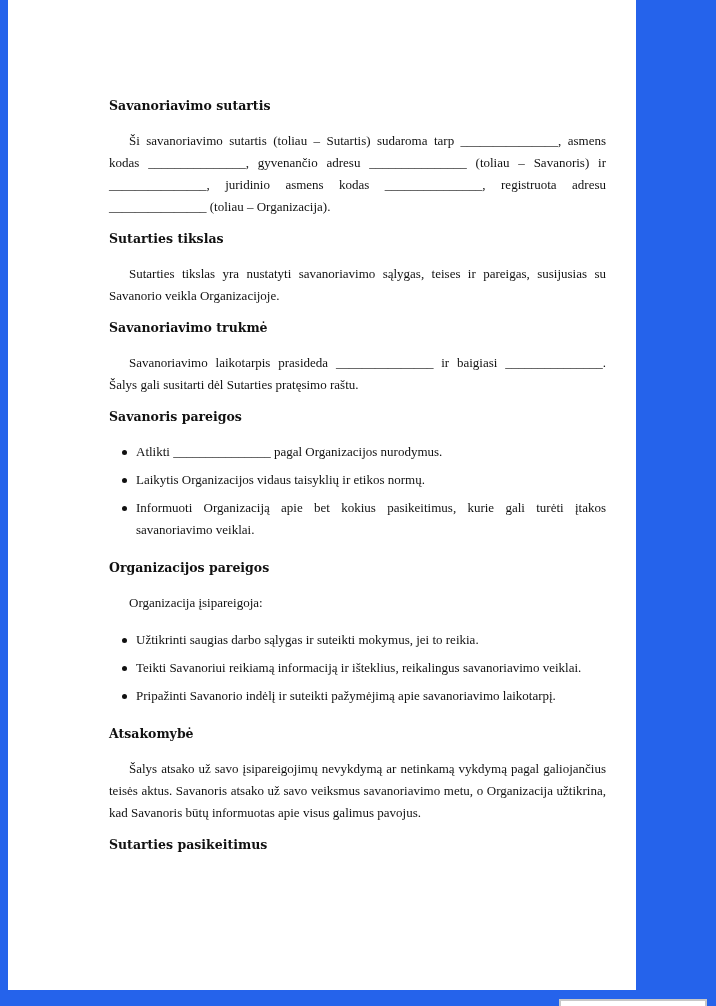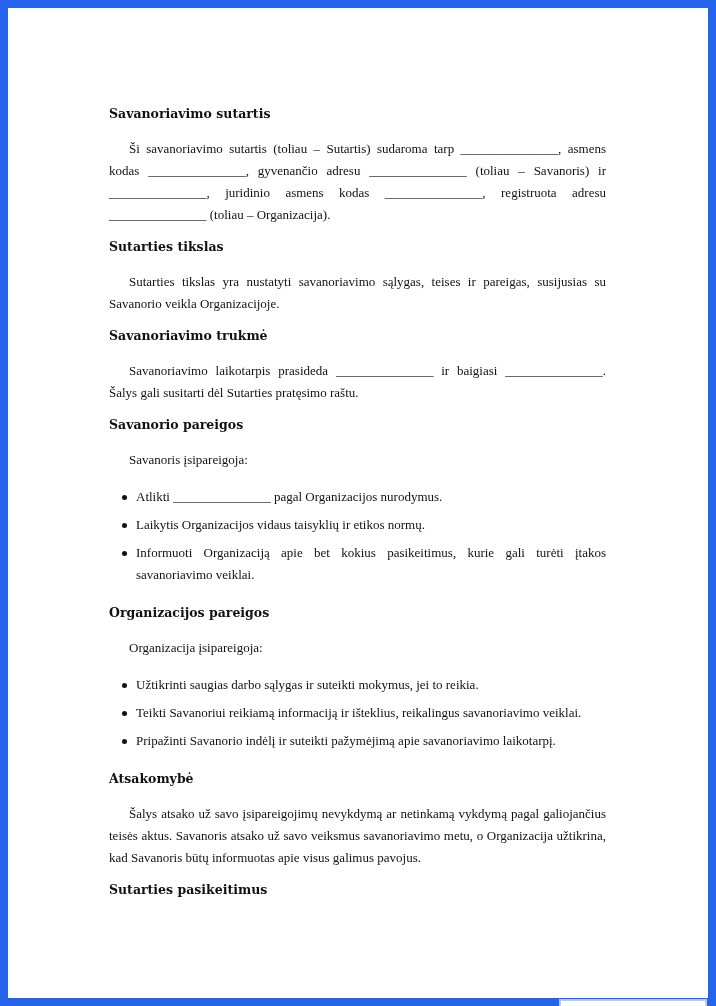--- a/index.html
+++ b/index.html
@@ -4,22 +4,22 @@
 <style>
   html, body { margin: 0; padding: 0; }
   body {
     width: 716px; height: 1006px;
     background: #2563eb;
     position: relative;
     overflow: hidden;
   }
   .page {
     position: absolute;
-    left: 8px; top: 8px;
-    width: 700px; height: 990px;
+    left: 8px; top: 0;
+    width: 628px; height: 990px;
     background: #ffffff;
   }
   .content {
     position: absolute;
     left: 101px; top: 97px;
     width: 497px;
     font-family: "Liberation Serif", serif;
     font-size: 13px;
     color: #111111;
   }
@@ -89,22 +89,21 @@
       <h2 class="gap-h">Sutarties tikslas</h2>
       <p class="indent gap-p">Sutarties tikslas yra nustatyti savanoriavimo sąlygas, teises ir pareigas, susijusias su Savanorio veikla Organizacijoje.</p>
     </section>
 
     <section>
       <h2 class="gap-h">Savanoriavimo trukmė</h2>
       <p class="indent gap-p">Savanoriavimo laikotarpis prasideda _______________ ir baigiasi _______________. Šalys gali susitarti dėl Sutarties pratęsimo raštu.</p>
     </section>
 
     <section>
-      <h2 class="gap-h">Savanorio pareigos</h2>
-      <p class="lead gap-p">Savanoris įsipareigoja:</p>
+      <h2 class="gap-h">Savanoris pareigos</h2>
       <ul>
         <li><span class="bullet"></span><span>Atlikti _______________ pagal Organizacijos nurodymus.</span></li>
         <li><span class="bullet"></span><span>Laikytis Organizacijos vidaus taisyklių ir etikos normų.</span></li>
         <li><span class="bullet"></span><span>Informuoti Organizaciją apie bet kokius pasikeitimus, kurie gali turėti įtakos savanoriavimo veiklai.</span></li>
       </ul>
     </section>
 
     <section>
       <h2 class="gap-h" style="margin-top:18px">Organizacijos pareigos</h2>
       <p class="lead gap-p">Organizacija įsipareigoja:</p>

